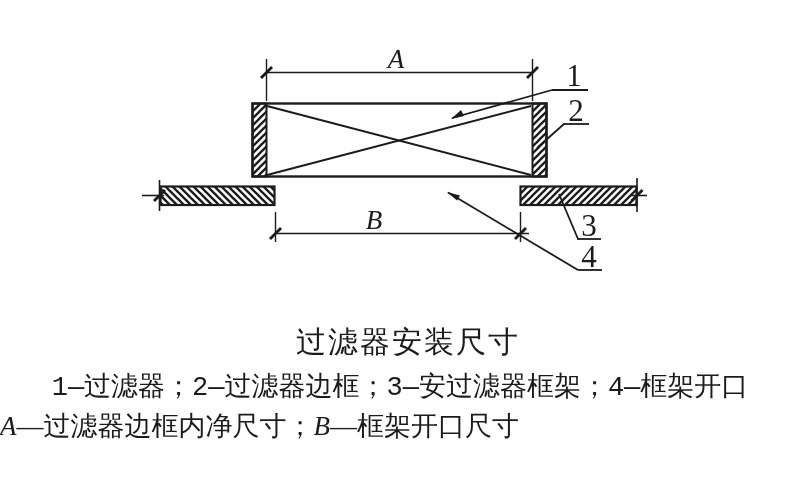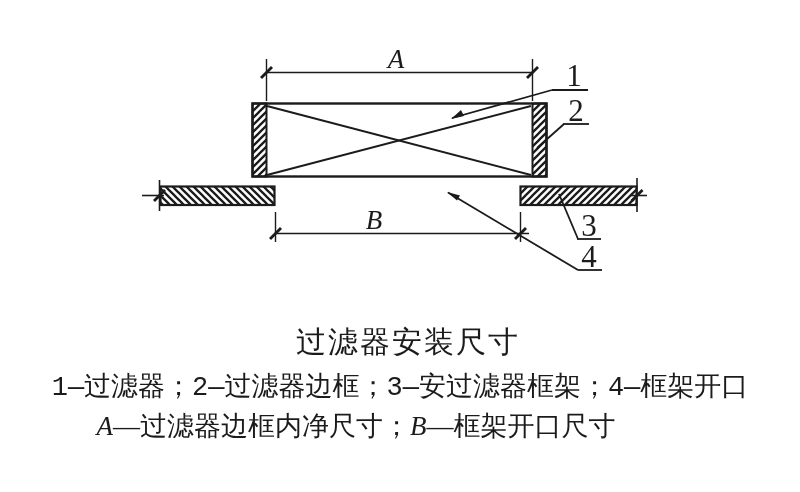--- a/index.html
+++ b/index.html
@@ -46,21 +46,21 @@
     width: 800px;
     text-align: center;
     font-size: 27px;
     white-space: nowrap;
     font-family: Liberation Mono, monospace;
   }
   .legend-line-2 {
     position: absolute;
     left: 0; top: 408px;
     width: 712px;
-    text-align: center;
+    text-align: left;
     font-size: 27px;
     white-space: nowrap;
   }
   .dim-symbol { font-style: italic; }
 </style>
 </head>
 <body>
 
 <div id="page">
 

